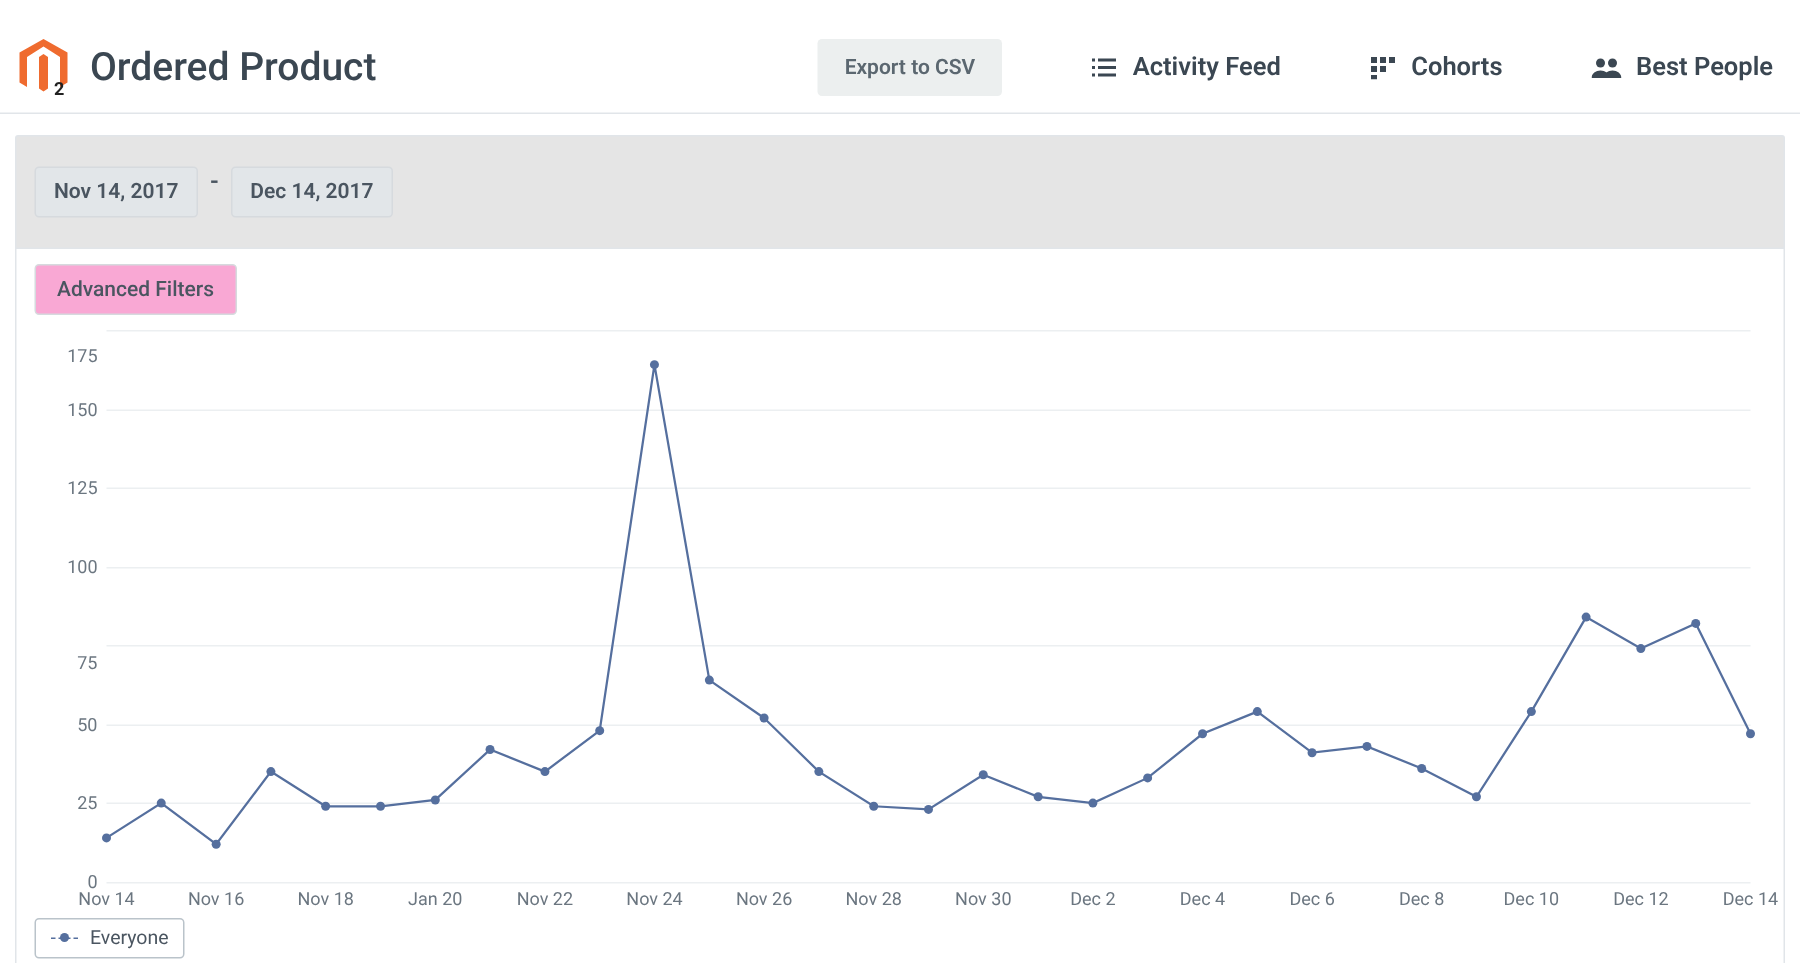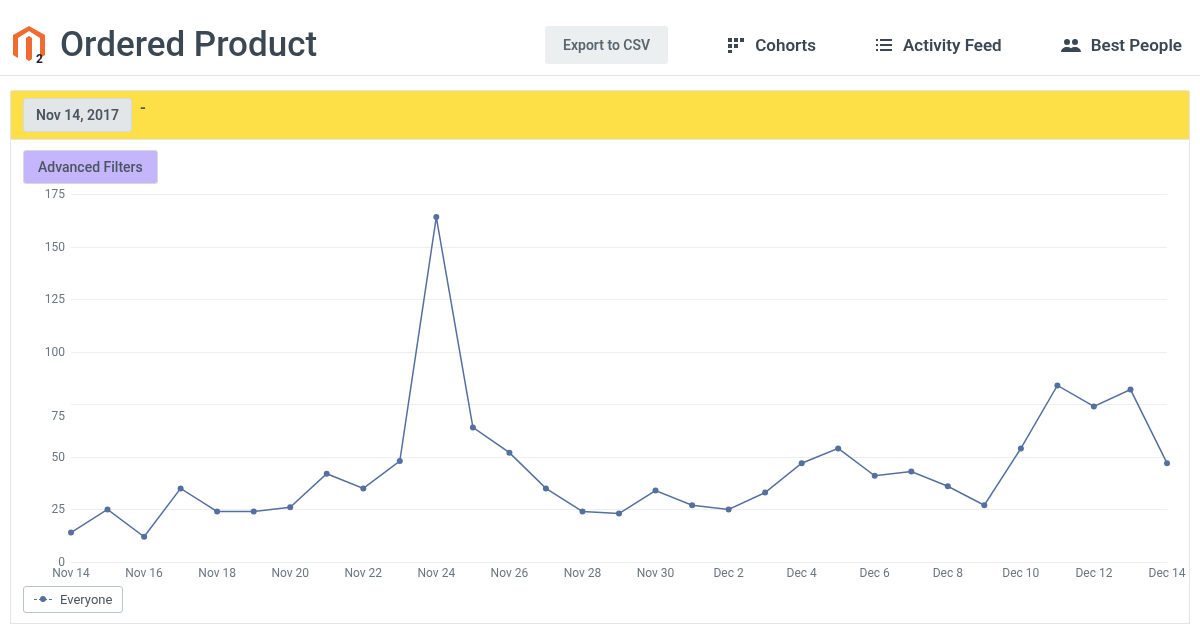--- a/index.html
+++ b/index.html
@@ -12,21 +12,21 @@
     align-items: center;
     padding: 14px 0 0 12px;
     height: 76px;
     border-bottom: 1px solid #e1e5e9;
   }
   .logo {
     width: 34px; height: 40px; margin-right: 14px; position: relative;
   }
   .logo svg { display:block; }
   .page-title {
-    font-size: 35px;
+    font-size: 26px;
     font-weight: 500;
     color: #3b4752;
     flex: 0 0 auto;
     text-align: center;
   }
   .nav {
     margin-left: auto;
     display: flex;
     align-items: center;
     height: 100%;
@@ -61,24 +61,24 @@
     height: 3px;
     background: #1abc8c;
   }
 
   
   .panel {
     margin: 14px 10px 0 10px;
     background: #fff;
   }
   .toolbar {
-    background: #fde047;
+    background: #e5e5e5;
     border: 1px solid #e1e5e9;
     border-radius: 2px 2px 0 0;
-    padding: 7px 12px;
+    padding: 20px 12px;
     display: flex;
     align-items: flex-start;
   }
   .chip {
     background: #e2e6e9;
     border: 1px solid #d6dade;
     border-radius: 3px;
     padding: 8px 12px;
     font-size: 14px;
     font-weight: 600;
@@ -117,21 +117,21 @@
     align-items: center;
     gap: 8px;
   }
 
   .subbar {
     padding: 10px 12px 0 12px;
     border-left: 1px solid #e1e5e9;
     border-right: 1px solid #e1e5e9;
   }
   .adv-filters {
-    background: #c4b5fd;
+    background: #f9a8d4;
     border: 1px solid #d6dade;
     border-radius: 3px;
     padding: 8px 14px;
     font-size: 14px;
     font-weight: 500;
     color: #4a5560;
     display: inline-block;
   }
 
   
@@ -216,53 +216,54 @@
   </div>
   <div class="page-title">Ordered Product</div>
 
   <div class="nav">
     <div class="nav-btn export">Export to CSV</div>
 
 
     <div class="nav-item">
       <span class="ico">
         <svg width="18" height="16" viewBox="0 0 18 16">
+            <path d="M1 2h2v2H1zM5 2h12v2H5zM1 7h2v2H1zM5 7h12v2H5zM1 12h2v2H1zM5 12h12v2H5z" fill="#3b4752"></path>
+          </svg>
+      </span>
+      <span>Activity Feed</span>
+    </div>
+
+    <div class="nav-item">
+      <span class="ico">
+        <svg width="18" height="16" viewBox="0 0 18 16">
             <path d="M1 1h4v4H1zM7 1h4v4H7zM13 1h4v4h-4zM1 7h4v4H1zM7 7h4v4H7zM1 13h4v3H1z" fill="#3b4752"></path>
           </svg>
       </span>
       <span>Cohorts</span>
-    </div>
-
-    <div class="nav-item">
-      <span class="ico">
-        <svg width="18" height="16" viewBox="0 0 18 16">
-            <path d="M1 2h2v2H1zM5 2h12v2H5zM1 7h2v2H1zM5 7h12v2H5zM1 12h2v2H1zM5 12h12v2H5z" fill="#3b4752"></path>
-          </svg>
-      </span>
-      <span>Activity Feed</span>
     </div>
 
     <div class="nav-item">
       <span class="ico">
         <svg width="20" height="16" viewBox="0 0 20 16">
             <circle cx="6" cy="5" r="3" fill="#3b4752"></circle>
             <circle cx="14" cy="5" r="3" fill="#3b4752"></circle>
             <path d="M0 15c0-3 3-5 6-5s6 2 6 5zM8 15c0-3 3-5 6-5s6 2 6 5z" fill="#3b4752"></path>
           </svg>
       </span>
       <span>Best People</span>
     </div>
   </div>
 </div>
 
 <div class="panel">
 
   <div class="toolbar">
     <span class="chip">Nov 14, 2017</span>
     <span class="dash">-</span>
+    <span class="chip">Dec 14, 2017</span>
 
   </div>
 
   <div class="subbar">
     <div class="adv-filters">Advanced Filters</div>
   </div>
 
   <div class="chart-wrap">
     <div class="chart">
       <div class="plot" id="plot">
@@ -274,25 +275,25 @@
           <div class="ylab" style="top: 262.857px;">50</div>
           <div class="gridline" style="top: 210.286px;"></div>
           <div class="ylab" style="top: 210.286px; margin-top: 12px;">75</div>
           <div class="gridline" style="top: 157.714px;"></div>
           <div class="ylab" style="top: 157.714px;">100</div>
           <div class="gridline" style="top: 105.143px;"></div>
           <div class="ylab" style="top: 105.143px;">125</div>
           <div class="gridline" style="top: 52.5714px;"></div>
           <div class="ylab" style="top: 52.5714px;">150</div>
           <div class="gridline" style="top: 0px;"></div>
-          <div class="ylab" style="top: 0px;">175</div>
+          <div class="ylab" style="top: 17px;">175</div>
           <div class="xlab" style="left: 0px;">Nov 14</div>
           <div class="xlab" style="left: 73.0667px;">Nov 16</div>
           <div class="xlab" style="left: 146.133px;">Nov 18</div>
-          <div class="xlab" style="left: 219.2px;">Nov 20</div>
+          <div class="xlab" style="left: 219.2px;">Jan 20</div>
           <div class="xlab" style="left: 292.267px;">Nov 22</div>
           <div class="xlab" style="left: 365.333px;">Nov 24</div>
           <div class="xlab" style="left: 438.4px;">Nov 26</div>
           <div class="xlab" style="left: 511.467px;">Nov 28</div>
           <div class="xlab" style="left: 584.533px;">Nov 30</div>
           <div class="xlab" style="left: 657.6px;">Dec 2</div>
           <div class="xlab" style="left: 730.667px;">Dec 4</div>
           <div class="xlab" style="left: 803.733px;">Dec 6</div>
           <div class="xlab" style="left: 876.8px;">Dec 8</div>
           <div class="xlab" style="left: 949.867px;">Dec 10</div>

